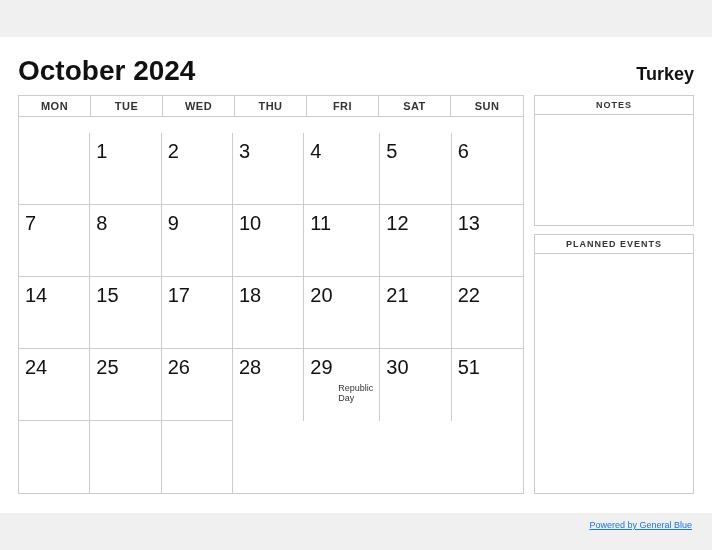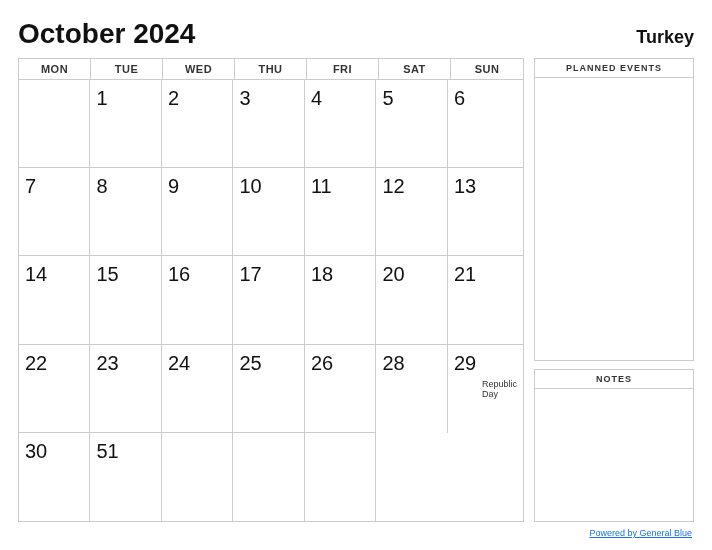--- a/index.html
+++ b/index.html
@@ -9,21 +9,21 @@
       display: flex;
       justify-content: center;
       align-items: center;
       width: 712px;
       height: 550px;
       overflow: hidden;
     }
     .page {
       background: #fff;
       width: 712px;
-      height: 550px;
+      height: 476px;
       padding: 18px 18px 10px 18px;
       display: flex;
       flex-direction: column;
     }
     .header {
       display: flex;
       justify-content: space-between;
       align-items: baseline;
       margin-bottom: 8px;
     }
@@ -40,20 +40,21 @@
     .main-area {
       display: flex;
       flex: 1;
       gap: 10px;
     }
     .calendar-section {
       flex: 1;
       display: flex;
       flex-direction: column;
       border: 1px solid #ccc;
+      gap: 16px;
     }
     .day-headers {
       display: grid;
       grid-template-columns: repeat(7, 1fr);
       background: #fff;
       border-bottom: 1px solid #ccc;
     }
     .day-header {
       text-align: center;
       font-size: 11px;
@@ -135,21 +136,21 @@
       min-height: 160px;
     }
     .notes-box {
       flex: 1;
     }
     .notes-box .side-box-body {
       min-height: 100px;
     }
     .footer {
       text-align: right;
-      margin-top: 0;
+      margin-top: 20px;
       padding-right: 2px;
     }
     .footer a {
       font-size: 9px;
       color: #1a73e8;
       text-decoration: underline;
     }
   </style>
 </head>
 <body>
@@ -213,39 +214,33 @@
           <div class="cal-cell">
             <span class="day-num">13</span>
           </div>
           <div class="cal-cell">
             <span class="day-num">14</span>
           </div>
           <div class="cal-cell">
             <span class="day-num">15</span>
           </div>
           <div class="cal-cell">
-            <span class="day-num">16</span>
-          </div>
-          <div class="cal-cell">
             <span class="day-num">17</span>
           </div>
           <div class="cal-cell">
             <span class="day-num">18</span>
           </div>
           <div class="cal-cell">
             <span class="day-num">20</span>
           </div>
           <div class="cal-cell">
             <span class="day-num">21</span>
           </div>
           <div class="cal-cell">
             <span class="day-num">22</span>
-          </div>
-          <div class="cal-cell">
-            <span class="day-num">23</span>
           </div>
           <div class="cal-cell">
             <span class="day-num">24</span>
           </div>
           <div class="cal-cell">
             <span class="day-num">25</span>
           </div>
           <div class="cal-cell">
             <span class="day-num">26</span>
           </div>
@@ -261,26 +256,26 @@
           </div>
           <div class="cal-cell last-row">
             <span class="day-num">51</span>
           </div>
           <div class="cal-cell empty last-row"></div>
           <div class="cal-cell empty last-row"></div>
           <div class="cal-cell empty last-row"></div>
         </div>
     </div>
     <div class="side-section">
+      <div class="side-box notes-box">
+        <div class="side-box-header">NOTES</div>
+        <div class="side-box-body"></div>
+      </div>
       <div class="side-box planned-events-box">
         <div class="side-box-header">PLANNED EVENTS</div>
-        <div class="side-box-body"></div>
-      </div>
-      <div class="side-box notes-box">
-        <div class="side-box-header">NOTES</div>
         <div class="side-box-body"></div>
       </div>
     </div>
   </div>
   <div class="footer">
     <a href="#">Powered by General Blue</a>
   </div>
 </div>
 
 </body></html>

